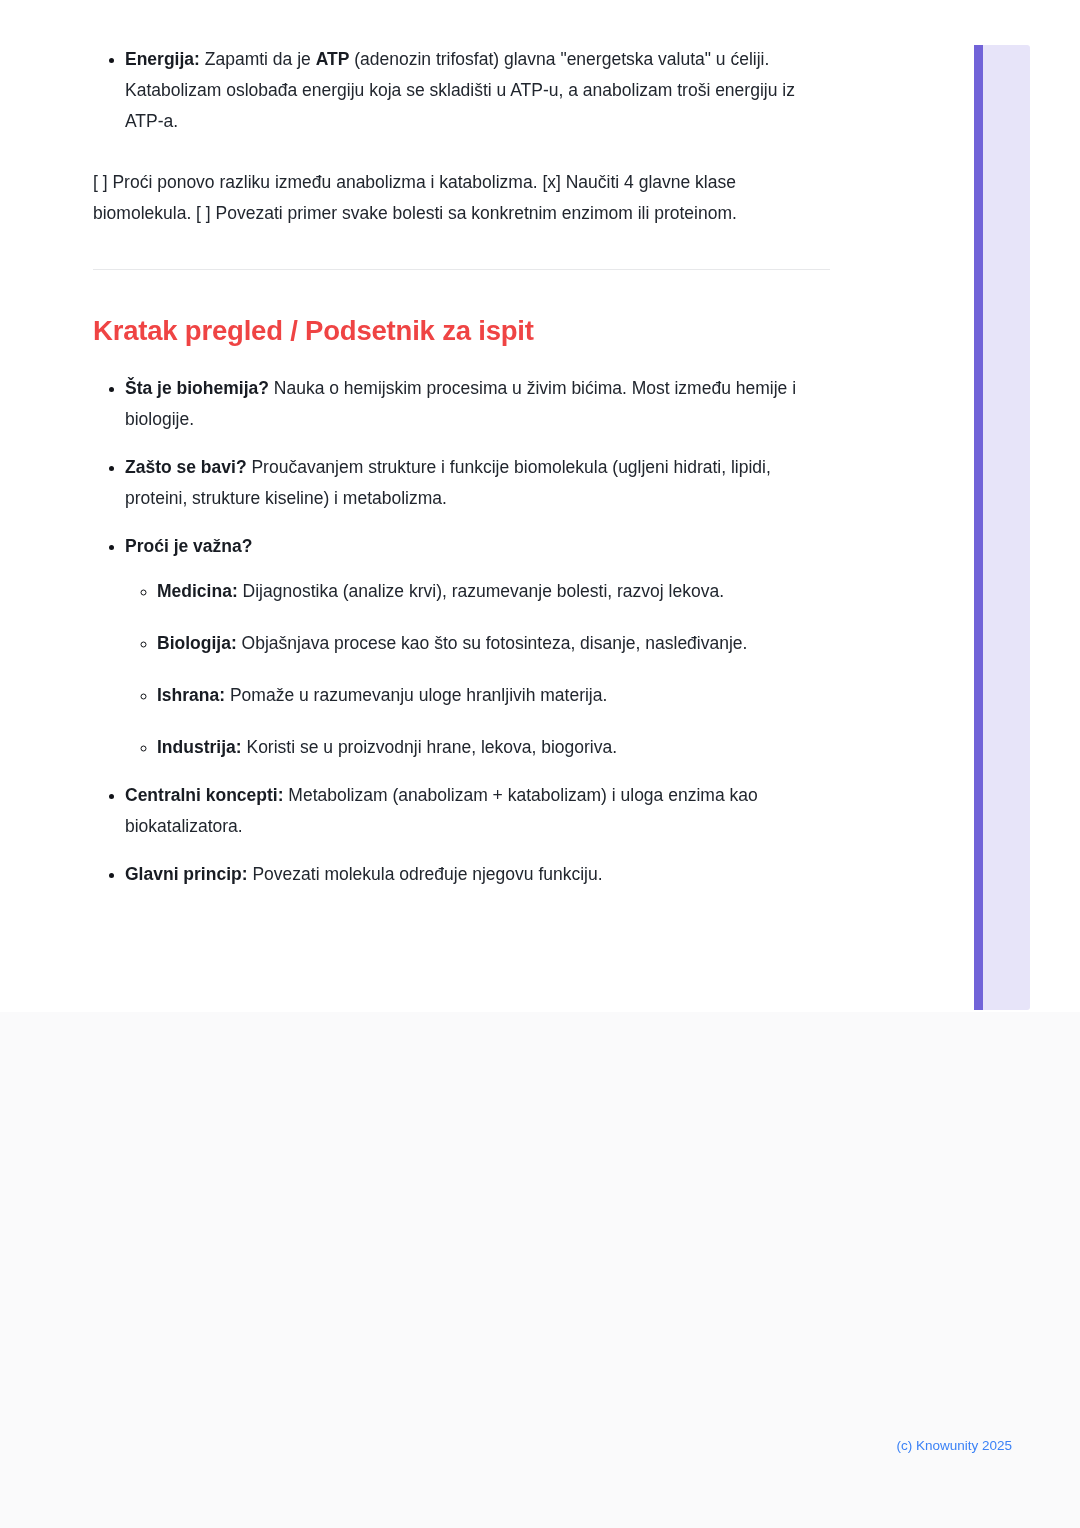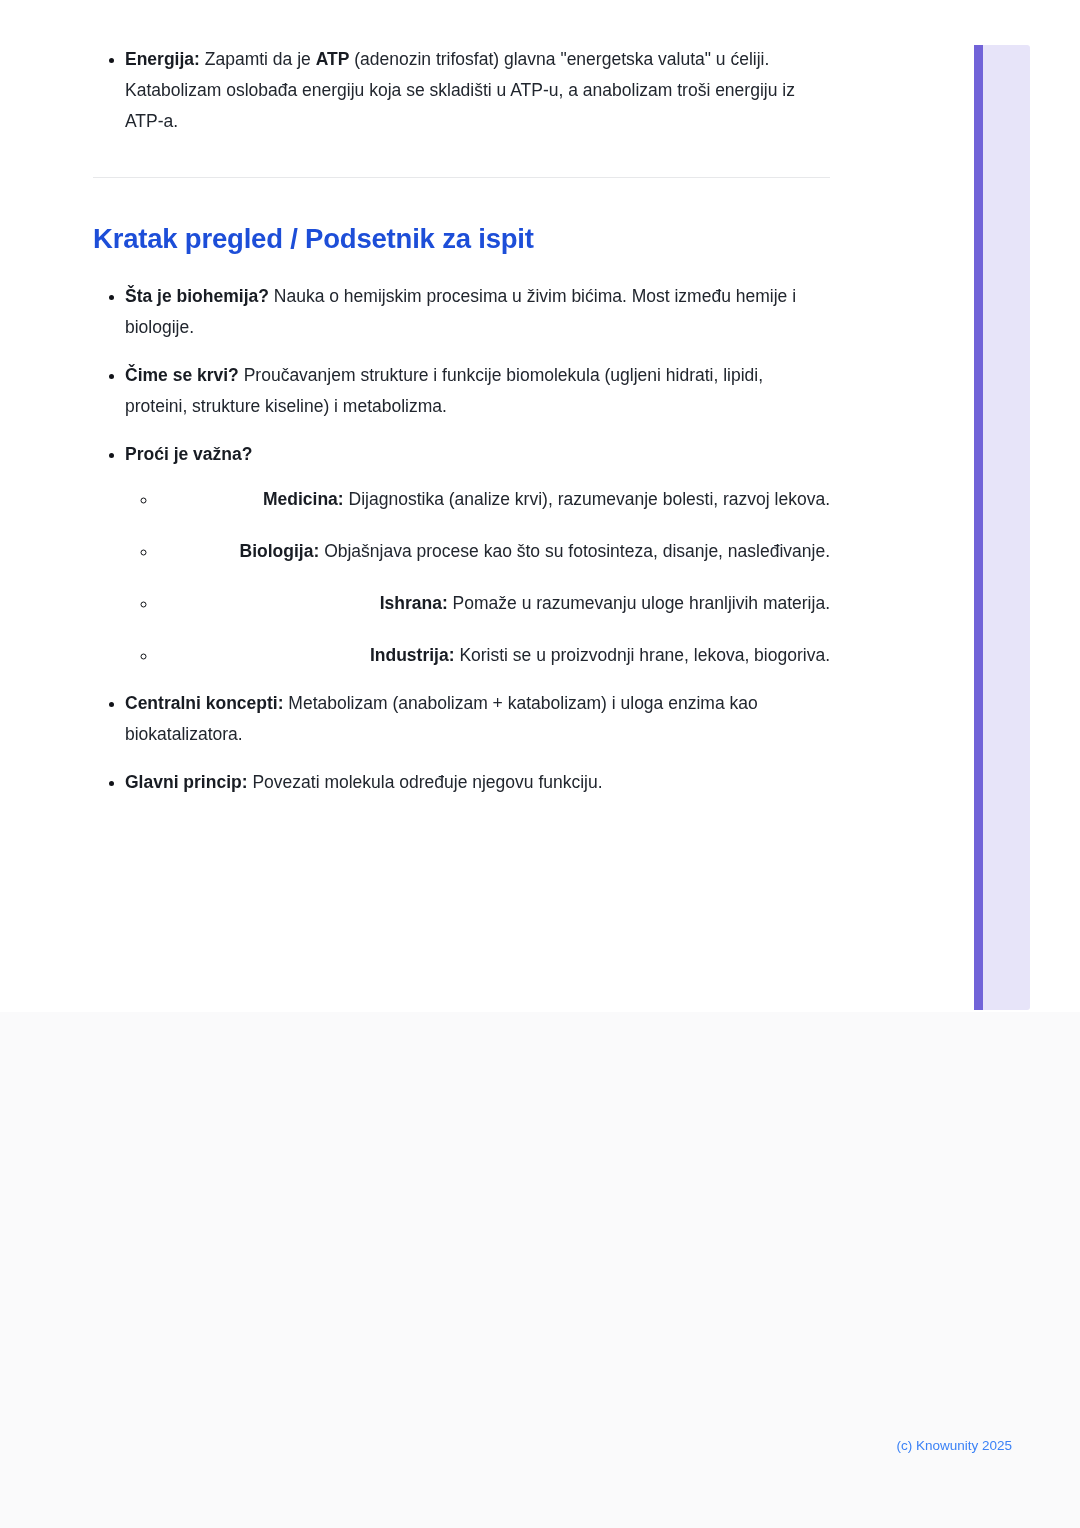--- a/index.html
+++ b/index.html
@@ -35,37 +35,37 @@
     position: absolute;
     left: 93px; top: 44px;
     width: 737px;
     font-size: 17.5px;
     line-height: 1.77;
   }
   ul { margin: 0; padding-left: 32px; }
   li { margin: 0 0 17px 0; }
   li::marker { color: #111categories; }
   li::marker { color: #111318; font-size: 15px; }
-  ul.sub { list-style-type: circle; padding-left: 32px; margin-top: 14px; text-align: right; }
+  ul.sub { list-style-type: circle; padding-left: 32px; margin-top: 14px; }
   ul.sub li { margin-bottom: 21px; }
   ul.sub li:last-child { margin-bottom: 9px; }
   b { font-weight: 700; color: #181c23; }
   .todo {
     margin: 30px 0 0 0;
   }
   hr.divider {
     border: none;
     border-top: 1px solid #e7e8ea;
     margin: 40px 0 0 0;
   }
   h2.section-heading {
     margin: 44px 0 26px 0;
     font-size: 27.5px;
     font-weight: 700;
-    color: #1d4ed8;
+    color: #ef4444;
     letter-spacing: -0.2px;
     line-height: 1.2;
   }
   .footer {
     position: absolute;
     top: 1438px;
     right: 68px;
     font-size: 13.5px;
     color: #3b82f6;
   }
@@ -78,31 +78,32 @@
   <div class="accent-light"></div>
 
   <div class="content">
 
     <ul class="intro">
       <li>
         <b>Energija:</b><span> Zapamti da je </span><b>ATP</b><span> (adenozin trifosfat) glavna "energetska valuta" u ćeliji. Katabolizam oslobađa energiju koja se skladišti u ATP-u, a anabolizam troši energiju iz ATP-a.</span>
       </li>
     </ul>
 
+    <p class="todo">[ ] Proći ponovo razliku između anabolizma i katabolizma. [x] Naučiti 4 glavne klase biomolekula. [ ] Povezati primer svake bolesti sa konkretnim enzimom ili proteinom.</p>
 
     <hr class="divider">
 
     <h2 class="section-heading">Kratak pregled / Podsetnik za ispit</h2>
 
     <ul class="main">
       <li>
         <b>Šta je biohemija?</b><span> Nauka o hemijskim procesima u živim bićima. Most između hemije i biologije.</span>
       </li>
       <li>
-        <b>Čime se krvi?</b><span> Proučavanjem strukture i funkcije biomolekula (ugljeni hidrati, lipidi, proteini, strukture kiseline) i metabolizma.</span>
+        <b>Zašto se bavi?</b><span> Proučavanjem strukture i funkcije biomolekula (ugljeni hidrati, lipidi, proteini, strukture kiseline) i metabolizma.</span>
       </li>
       <li>
         <b>Proći je važna?</b><span></span>
         <ul class="sub">
           <li>
             <b>Medicina:</b><span> Dijagnostika (analize krvi), razumevanje bolesti, razvoj lekova.</span>
           </li>
           <li>
             <b>Biologija:</b><span> Objašnjava procese kao što su fotosinteza, disanje, nasleđivanje.</span>
           </li>

